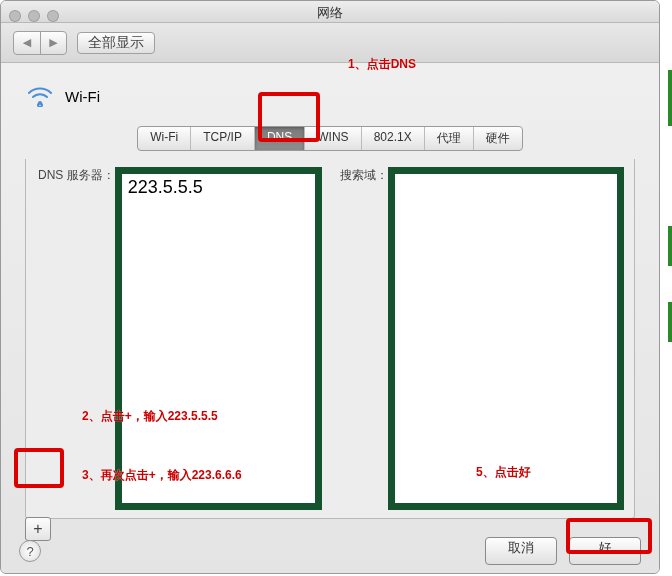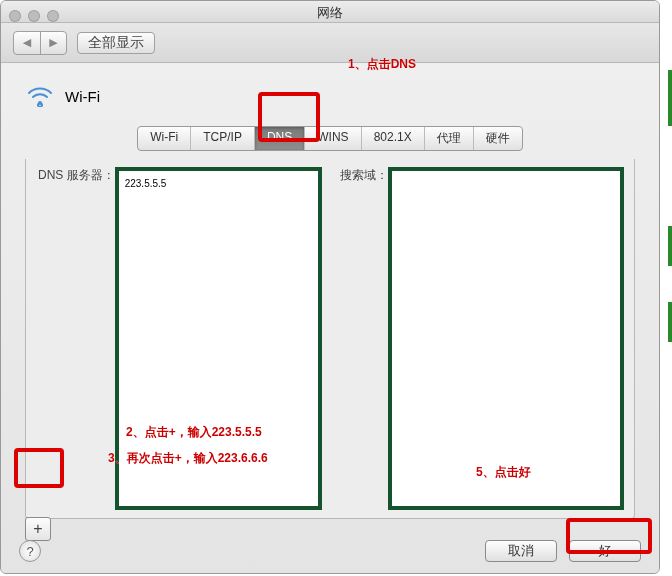--- a/index.html
+++ b/index.html
@@ -143,22 +143,22 @@
     }
     .col-label {
       font-size: 12px;
       color: #444;
       margin-bottom: 4px;
       padding-left: 2px;
     }
     .listbox {
       flex: 1;
       background: #fff;
-      border: 4px solid #14532d;
-      font-size: 10px;
+      border: 7px solid #14532d;
+      font-size: 18px;
       padding: 4px 6px;
       overflow: auto;
     }
     .list-row {
       line-height: 18px;
     }
     .addremove {
       position: absolute;
       left: 24px;
       bottom: 32px;
@@ -194,21 +194,21 @@
       justify-content: center;
       font-size: 13px;
       color: #555;
     }
     .footer-btns {
       display: flex;
       gap: 12px;
     }
     .push-btn {
       min-width: 72px;
-      height: 22px;
+      height: 28px;
       padding: 0 16px;
       border: 1px solid #8a8a8a;
       border-radius: 4px;
       background: linear-gradient(#fefefe, #e0e0e0);
       font-size: 13px;
       text-align: center;
       line-height: 20px;
       color: #333;
     }
     .annotation {
@@ -303,22 +303,22 @@
         <div class="push-btn">好</div>
       </div>
     </div>
 
   </div>
 </div>
 
 <div class="annotation" style="top:56px; left:348px;">1、点击DNS</div>
 <div class="redbox" style="top:92px; left:258px; width:62px; height:50px;"></div>
 
-<div class="annotation" style="top:424px; left:82px;margin-left:44px;">2、点击+，输入223.5.5.5</div>
-<div class="annotation" style="top:450px; left:82px;margin-left:26px;">3、再次点击+，输入223.6.6.6</div>
+<div class="annotation" style="top:408px; left:82px;">2、点击+，输入223.5.5.5</div>
+<div class="annotation" style="top:467px; left:82px;">3、再次点击+，输入223.6.6.6</div>
 <div class="redbox" style="top:448px; left:14px; width:50px; height:40px;"></div>
 
 <div class="annotation" style="top:464px; left:476px;">5、点击好</div>
 <div class="redbox" style="top:518px; left:566px; width:86px; height:36px;"></div>
 
 <div class="green-stripe" style="top:70px; height:56px;"></div>
 <div class="green-stripe" style="top:226px; height:40px;"></div>
 <div class="green-stripe" style="top:302px; height:40px;"></div>
 
 </body></html>

